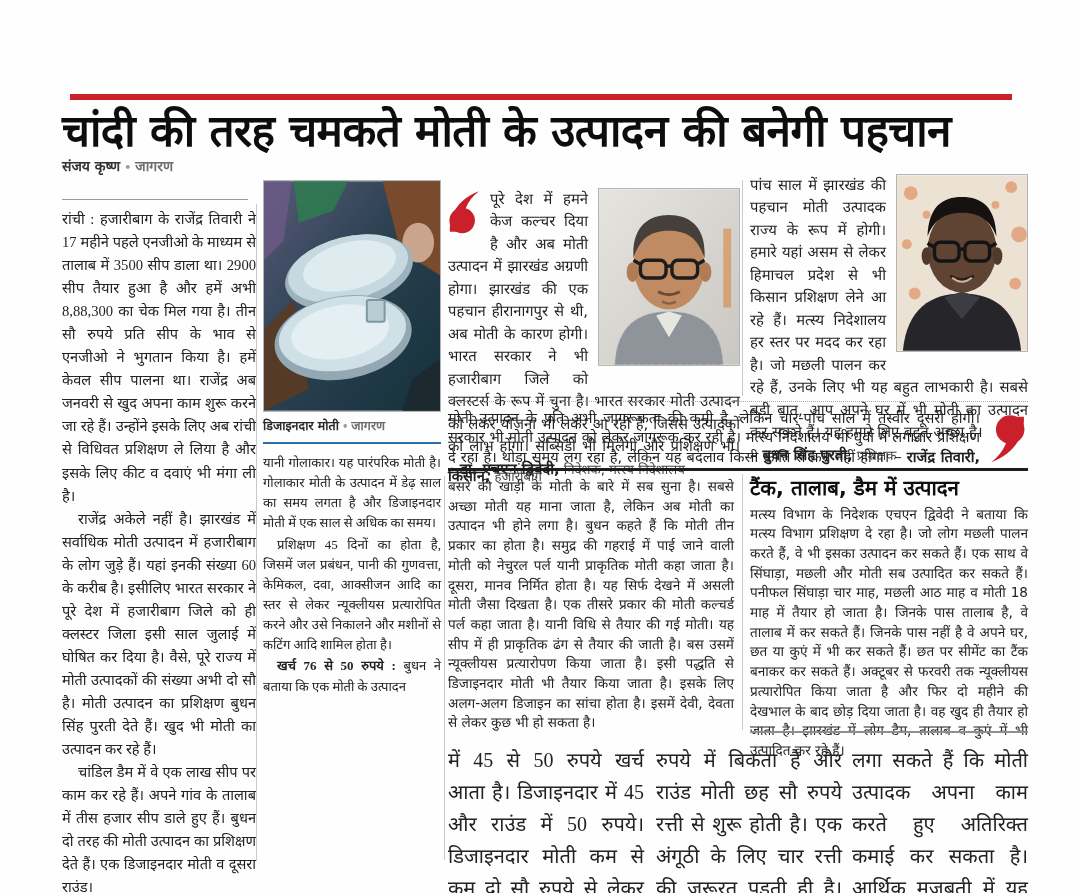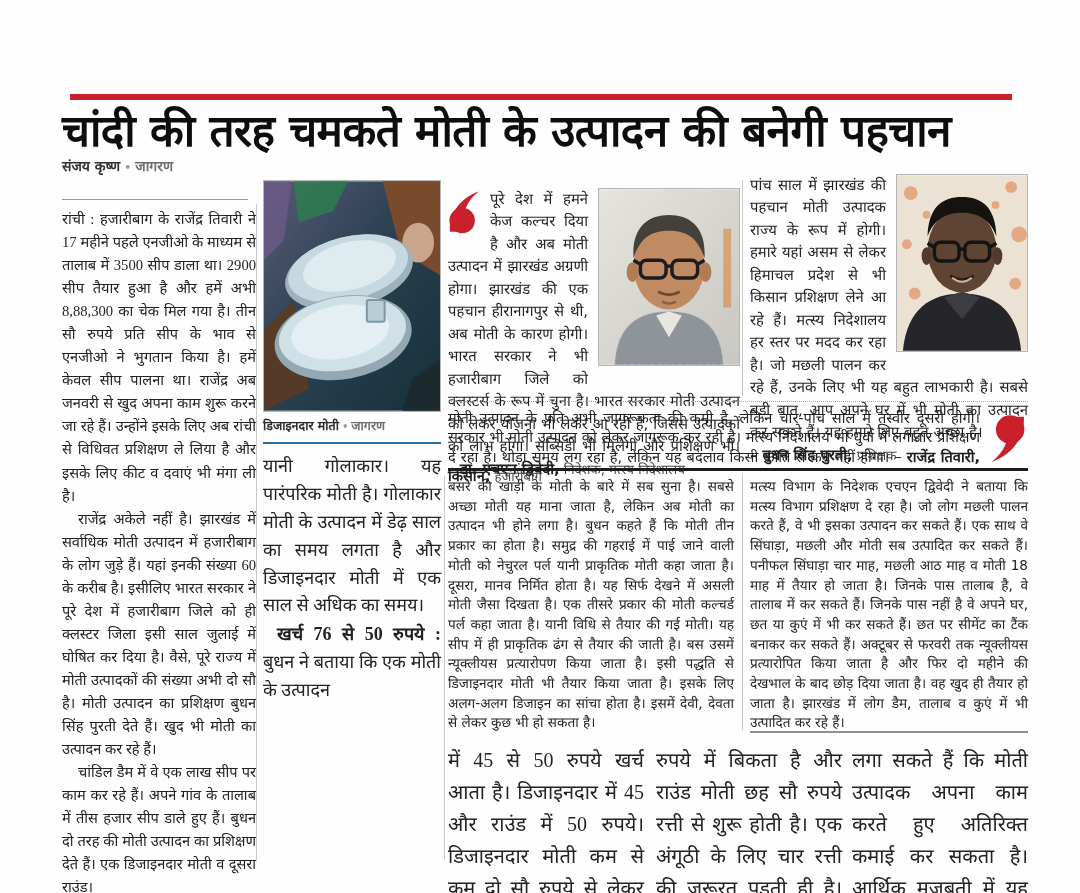--- a/index.html
+++ b/index.html
@@ -17,21 +17,21 @@
   .bodytxt p{margin:0;}
   .bodytxt p + p{text-indent:16px;}
   .photo-frame{width:178px;height:232px;display:block;border:1px solid #b5b5b5;box-sizing:border-box;}
   .caption{font-family:"DejaVu Sans","Liberation Sans",sans-serif;font-size:12.5px;font-weight:700;
            color:#2b2b2b;margin-top:5px;}
   .caption .sep{color:#9a9a9a;padding:0 3px;font-size:10px;}
   .caption .credit{color:#6e6e6e;}
   .standfirst{font-family:"DejaVu Sans","Liberation Sans",sans-serif;font-weight:700;font-size:17px;
               line-height:1.38;color:#151515;margin-top:10px;}
   .rule-blue{border-top:2.5px solid #2b6da8;margin-top:8px;}
-  .col2txt{font-size:18px;line-height:1.55;text-align:justify;color:#222;margin-top:9px;}
+  .col2txt{font-size:13px;line-height:1.55;text-align:justify;color:#222;margin-top:9px;}
   .col2txt p{margin:0 0 0 0;}
   .col2txt p + p{text-indent:14px;margin-top:1px;}
   .leadin{font-weight:700;}
   .quoteblock{font-family:"DejaVu Sans","Liberation Sans",sans-serif;font-size:14.8px;line-height:1.52;
               text-align:justify;color:#1f1f1f;}
   .quoteblock .attr-name{font-weight:700;}
   .quoteblock .attr-role{font-size:13.2px;color:#444;}
   .qmark{float:left;width:34px;height:44px;margin:2px 8px 0 0;}
   .qmark svg, .qmark-close svg{display:block;width:100%;height:100%;}
   .portrait{float:right;border:1px solid #b5b5b5;box-sizing:border-box;margin:0 0 6px 10px;}
@@ -99,20 +99,21 @@
       </g>
       <rect x="104" y="120" width="18" height="22" rx="2" fill="#b9cdd4" stroke="#7e97a2" stroke-width="2"></rect>
       <path d="M150 200 L178 180 L178 232 L140 232 Z" fill="#1c2a30"></path>
     </svg>
     <div class="caption">
       <span>डिजाइनदार मोती</span><span class="sep">•</span><span class="credit">जागरण</span>
     </div>
     <div class="rule-blue"></div>
     <div class="col2txt">
       <p>यानी गोलाकार। यह पारंपरिक मोती है। गोलाकार मोती के उत्पादन में डेढ़ साल का समय लगता है और डिजाइनदार मोती में एक साल से अधिक का समय।</p>
+      <p>प्रशिक्षण 45 दिनों का होता है, जिसमें जल प्रबंधन, पानी की गुणवत्ता, केमिकल, दवा, आक्सीजन आदि का स्तर से लेकर न्यूक्लीयस प्रत्यारोपित करने और उसे निकालने और मशीनों से कटिंग आदि शामिल होता है।</p>
       <p><span class="leadin">खर्च 76 से 50 रुपये :</span><span> बुधन ने बताया कि एक मोती के उत्पादन</span></p>
     </div>
   </div>
 
   <div class="abs quoteblock" style="left:448px;top:188px;width:292px;">
     <span class="qmark">
       <svg viewBox="0 0 36 46">
           <g fill="#c9202c">
             <circle cx="15" cy="32" r="13.5"></circle>
             <path d="M33 1 C14 8 1 23 2 44 L15 44 C14 26 20 10 33 1 Z"></path>
@@ -201,20 +202,21 @@
 
   <div class="abs vdiv" style="left:444px;top:476px;height:384px;"></div>
 
   <div class="abs vdiv" style="left:742px;top:474px;height:256px;"></div>
 
   <div class="abs" style="left:448px;top:477px;width:286px;">
     <div class="section-body">बसरे की खाड़ी के मोती के बारे में सब सुना है। सबसे अच्छा मोती यह माना जाता है, लेकिन अब मोती का उत्पादन भी होने लगा है। बुधन कहते हैं कि मोती तीन प्रकार का होता है। समुद्र की गहराई में पाई जाने वाली मोती को नेचुरल पर्ल यानी प्राकृतिक मोती कहा जाता है। दूसरा, मानव निर्मित होता है। यह सिर्फ देखने में असली मोती जैसा दिखता है। एक तीसरे प्रकार की मोती कल्चर्ड पर्ल कहा जाता है। यानी विधि से तैयार की गई मोती। यह सीप में ही प्राकृतिक ढंग से तैयार की जाती है। बस उसमें न्यूक्लीयस प्रत्यारोपण किया जाता है। इसी पद्धति से डिजाइनदार मोती भी तैयार किया जाता है। इसके लिए अलग-अलग डिजाइन का सांचा होता है। इसमें देवी, देवता से लेकर कुछ भी हो सकता है।</div>
   </div>
 
   <div class="abs" style="left:750px;top:477px;width:278px;">
+    <h3 class="section-title">टैंक, तालाब, डैम में उत्पादन</h3>
     <div class="section-body">मत्स्य विभाग के निदेशक एचएन द्विवेदी ने बताया कि मत्स्य विभाग प्रशिक्षण दे रहा है। जो लोग मछली पालन करते हैं, वे भी इसका उत्पादन कर सकते हैं। एक साथ वे सिंघाड़ा, मछली और मोती सब उत्पादित कर सकते हैं। पनीफल सिंघाड़ा चार माह, मछली आठ माह व मोती 18 माह में तैयार हो जाता है। जिनके पास तालाब है, वे तालाब में कर सकते हैं। जिनके पास नहीं है वे अपने घर, छत या कुएं में भी कर सकते हैं। छत पर सीमेंट का टैंक बनाकर कर सकते हैं। अक्टूबर से फरवरी तक न्यूक्लीयस प्रत्यारोपित किया जाता है और फिर दो महीने की देखभाल के बाद छोड़ दिया जाता है। वह खुद ही तैयार हो जाता है। झारखंड में लोग डैम, तालाब व कुएं में भी उत्पादित कर रहे हैं।</div>
   </div>
 
   <div class="abs grey-rule" style="left:750px;top:731px;width:278px;"></div>
 
   <div class="abs bottomcol" style="left:448px;top:744px;width:196px;">में 45 से 50 रुपये खर्च आता है। डिजाइनदार में 45 और राउंड में 50 रुपये। डिजाइनदार मोती कम से कम दो सौ रुपये से लेकर छह सौ</div>
   <div class="abs bottomcol" style="left:852px;top:744px;width:176px;">लगा सकते हैं कि मोती उत्पादक अपना काम करते हुए अतिरिक्त कमाई कर सकता है। आर्थिक मजबूती में यह प्रभावी होगा।</div>
   <div class="abs bottomcol" style="left:656px;top:744px;width:186px;">रुपये में बिकता है और राउंड मोती छह सौ रुपये रत्ती से शुरू होती है। एक अंगूठी के लिए चार रत्ती की जरूरत पड़ती ही है। इससे अनुमान</div>
 
 </div>

